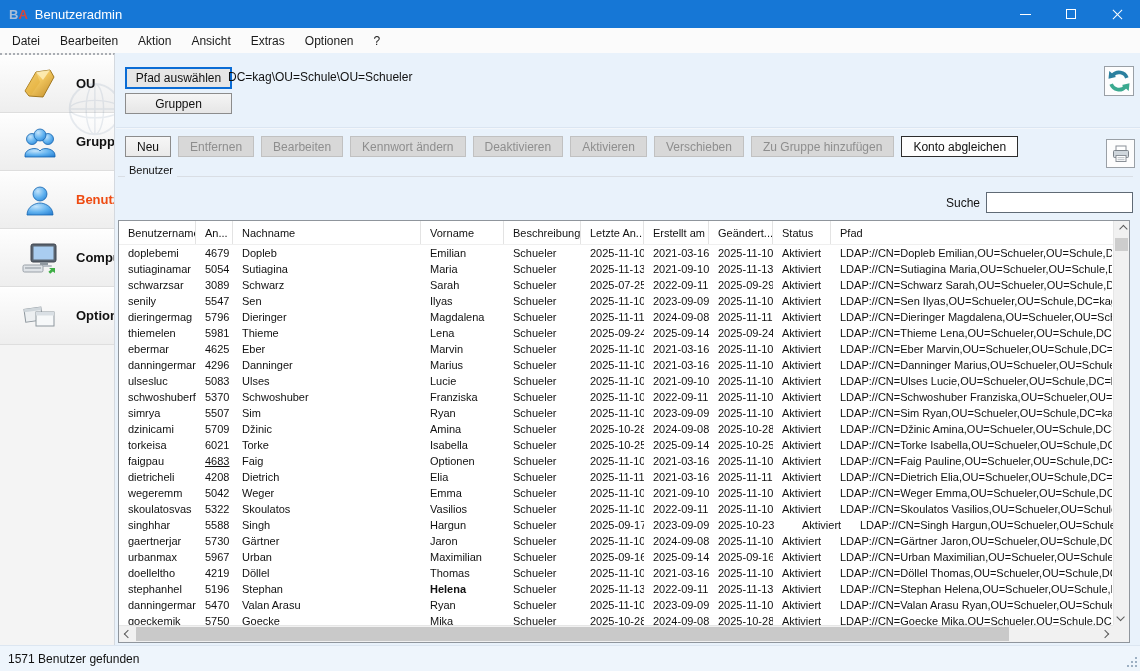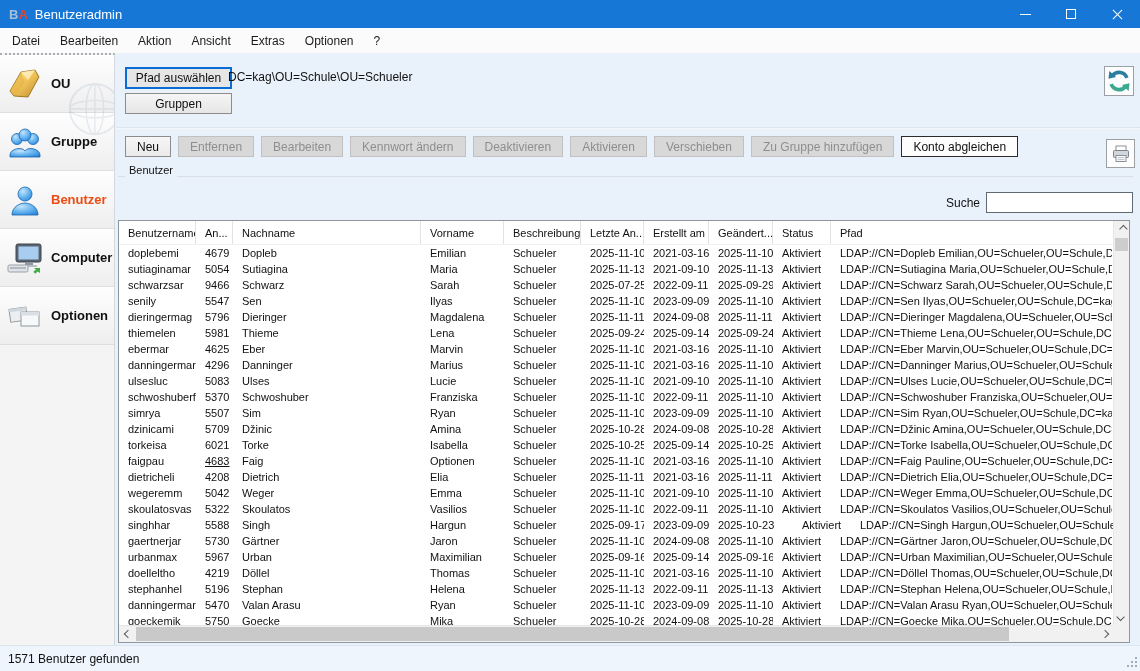--- a/index.html
+++ b/index.html
@@ -22,21 +22,21 @@
   .close-glyph{position:relative;width:11px;height:11px;display:block;}
   .close-glyph::before,.close-glyph::after{content:"";position:absolute;left:5px;top:-1px;width:1px;height:13px;background:#fff;}
   .close-glyph::before{transform:rotate(45deg);}
   .close-glyph::after{transform:rotate(-45deg);}
   
   .menubar{position:absolute;top:28px;left:0;right:0;height:25px;background:#fbfbfb;display:flex;align-items:center;padding-left:2px;}
   .menu-item{font-size:12px;padding:4px 10px;color:#1a1a1a;}
   
   .sidebar{position:absolute;top:53px;left:0;width:115px;bottom:26px;background:#f4f4f4;
     border-top:2px dotted #a9adb3;border-right:1px solid #d4d9df;overflow:hidden;}
-  .side-item{height:58px;display:flex;align-items:center;gap:7px;padding-left:6px;
+  .side-item{height:58px;display:flex;align-items:center;gap:17px;padding-left:21px;
     background:linear-gradient(#fefefe,#eeeeee);border-bottom:1px solid #dedede;box-shadow:inset 0 1px 0 #ffffff;}
   .side-item .lbl{font-weight:bold;font-size:13px;color:#101010;}
   .side-item.active .lbl{color:#ee4b12;}
   .side-ico{width:38px;height:36px;display:flex;align-items:center;justify-content:center;flex:0 0 38px;}
   .globe-mark{position:absolute;left:62px;top:16px;opacity:.13;pointer-events:none;}
   
   .main{position:absolute;left:116px;top:53px;right:0;bottom:26px;background:#e9f2fb;}
   .btn{font-family:inherit;font-size:12px;color:#111;background:linear-gradient(#f5f5f5,#e6e6e6);
     border:1px solid #8c8c8c;display:flex;align-items:center;justify-content:center;cursor:default;}
   .btn-path{position:absolute;left:9px;top:14px;width:107px;height:22px;background:#e6e6e6;border:2px solid #0a6cd5;}
@@ -283,21 +283,21 @@
             <div class="tcell" style="width: 83px;">Maria</div>
             <div class="tcell" style="width: 77px;">Schueler</div>
             <div class="tcell" style="width: 63px;">2025-11-13</div>
             <div class="tcell" style="width: 65px;">2021-09-10</div>
             <div class="tcell" style="width: 64px;">2025-11-13</div>
             <div class="tcell" style="width: 58px;">Aktiviert</div>
             <div class="tcell" style="width: 281px;">LDAP://CN=Sutiagina Maria,OU=Schueler,OU=Schule,DC=ka</div>
           </div>
           <div class="trow">
             <div class="tcell" style="width: 77px;">schwarzsar</div>
-            <div class="tcell" style="width: 37px;">9466</div>
+            <div class="tcell" style="width: 37px;">3089</div>
             <div class="tcell" style="width: 188px;">Schwarz</div>
             <div class="tcell" style="width: 83px;">Sarah</div>
             <div class="tcell" style="width: 77px;">Schueler</div>
             <div class="tcell" style="width: 63px;">2025-07-25</div>
             <div class="tcell" style="width: 65px;">2022-09-11</div>
             <div class="tcell" style="width: 64px;">2025-09-29</div>
             <div class="tcell" style="width: 58px;">Aktiviert</div>
             <div class="tcell" style="width: 281px;">LDAP://CN=Schwarz Sarah,OU=Schueler,OU=Schule,DC=ka</div>
           </div>
           <div class="trow">
@@ -513,21 +513,21 @@
             <div class="tcell" style="width: 63px;">2025-11-10</div>
             <div class="tcell" style="width: 65px;">2021-03-16</div>
             <div class="tcell" style="width: 64px;">2025-11-10</div>
             <div class="tcell" style="width: 58px;">Aktiviert</div>
             <div class="tcell" style="width: 281px;">LDAP://CN=Döllel Thomas,OU=Schueler,OU=Schule,DC=kag</div>
           </div>
           <div class="trow">
             <div class="tcell" style="width: 77px;">stephanhel</div>
             <div class="tcell" style="width: 37px;">5196</div>
             <div class="tcell" style="width: 188px;">Stephan</div>
-            <div class="tcell" style="width: 83px;">Helena</div>
+            <div class="tcell" style="width: 83px; font-weight: bold;">Helena</div>
             <div class="tcell" style="width: 77px;">Schueler</div>
             <div class="tcell" style="width: 63px;">2025-11-13</div>
             <div class="tcell" style="width: 65px;">2022-09-11</div>
             <div class="tcell" style="width: 64px;">2025-11-13</div>
             <div class="tcell" style="width: 58px;">Aktiviert</div>
             <div class="tcell" style="width: 281px;">LDAP://CN=Stephan Helena,OU=Schueler,OU=Schule,DC=k</div>
           </div>
           <div class="trow">
             <div class="tcell" style="width: 77px;">danningermar</div>
             <div class="tcell" style="width: 37px;">5470</div>

